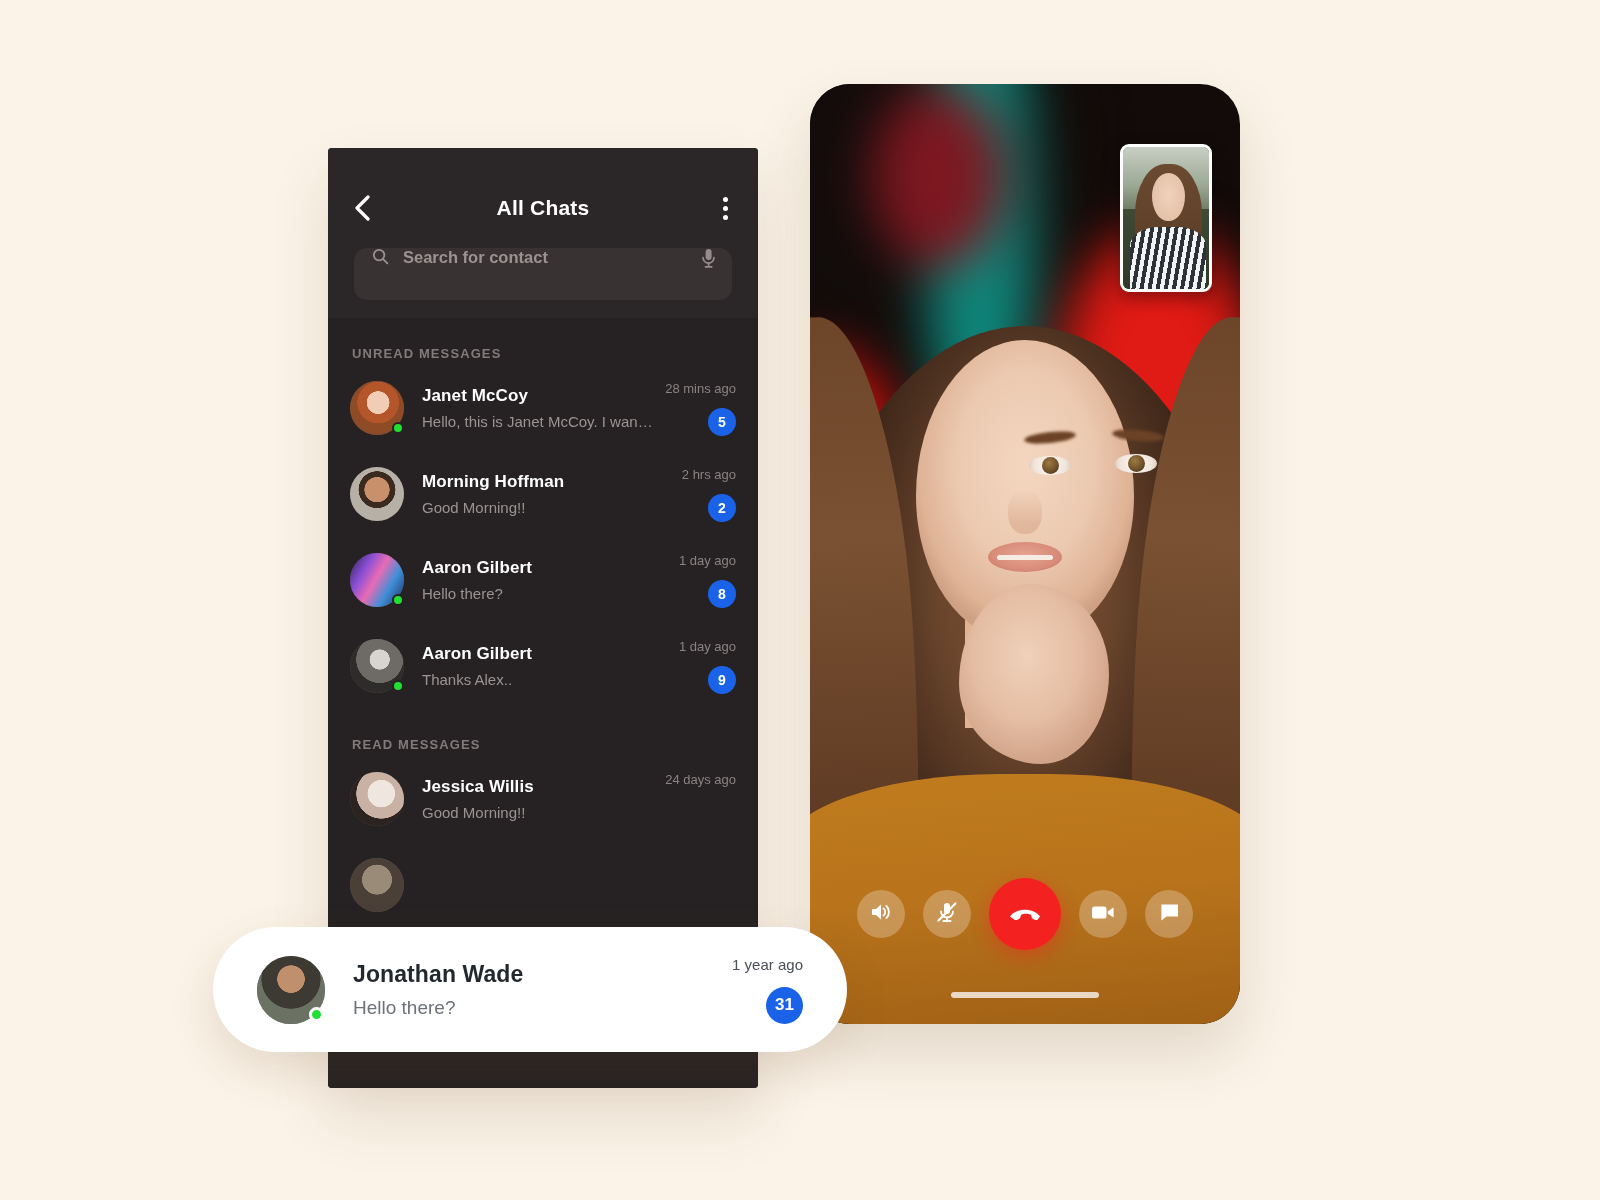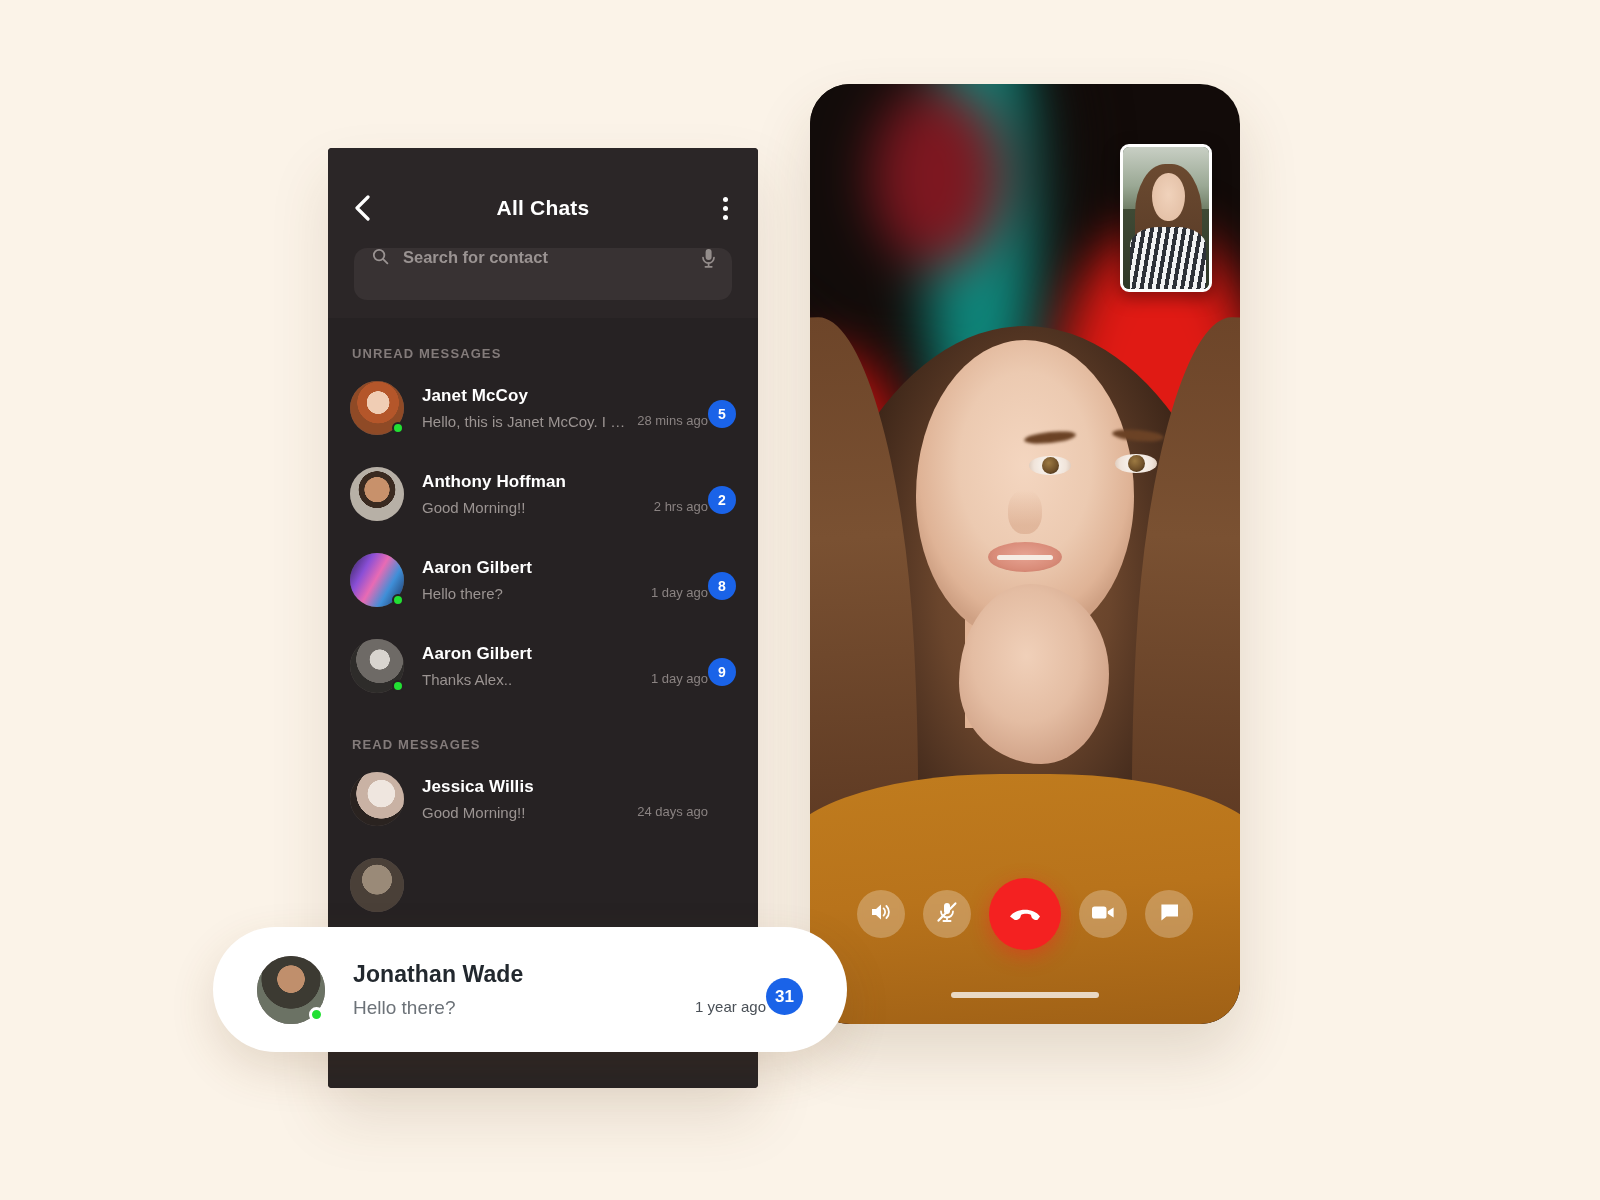--- a/index.html
+++ b/index.html
@@ -64,21 +64,21 @@
   .dot {
     position: absolute; right: 0px; bottom: 1px;
     width: 12px; height: 12px; border-radius: 50%;
     background: #22e033; border: 2px solid #262223;
   }
   .row-mid { flex: 1; min-width: 0; }
   .row-name { color: #fff; font-size: 17px; font-weight: 700; letter-spacing: .1px; }
   .row-msg { color: #9b9492; font-size: 15px; margin-top: 7px; font-weight: 500;
              white-space: nowrap; overflow: hidden; text-overflow: ellipsis; }
   .row-right { text-align: right; flex: 0 0 auto; padding-left: 10px;
-               display: flex; flex-direction: row; align-items: flex-end; }
+               display: flex; flex-direction: column; align-items: flex-end; }
   .row-time { color: #8a8382; font-size: 13px; font-weight: 500; }
   .badge {
     margin-top: 12px;
     min-width: 28px; height: 28px; border-radius: 50%;
     background: #1a63e8; color: #fff;
     font-size: 14px; font-weight: 700;
     display: flex; align-items: center; justify-content: center;
   }
   .badge.hidden { visibility: hidden; }
 
@@ -273,21 +273,21 @@
         </div>
       </div>
 
       <div class="row">
         <div class="av-wrap">
           <div class="av">
               <div class="sky" style="background:radial-gradient(circle at 50% 42%, #c8916b 0 30%, #3a2a20 31% 44%, #b7b0a6 45% 100%)"></div>
             </div>
         </div>
         <div class="row-mid">
-          <div class="row-name">Anthony Hoffman</div>
+          <div class="row-name">Morning Hoffman</div>
           <div class="row-msg">Good Morning!!</div>
         </div>
         <div class="row-right">
           <div class="row-time">2 hrs ago</div>
           <div class="badge">2</div>
         </div>
       </div>
 
       <div class="row">
         <div class="av-wrap">

